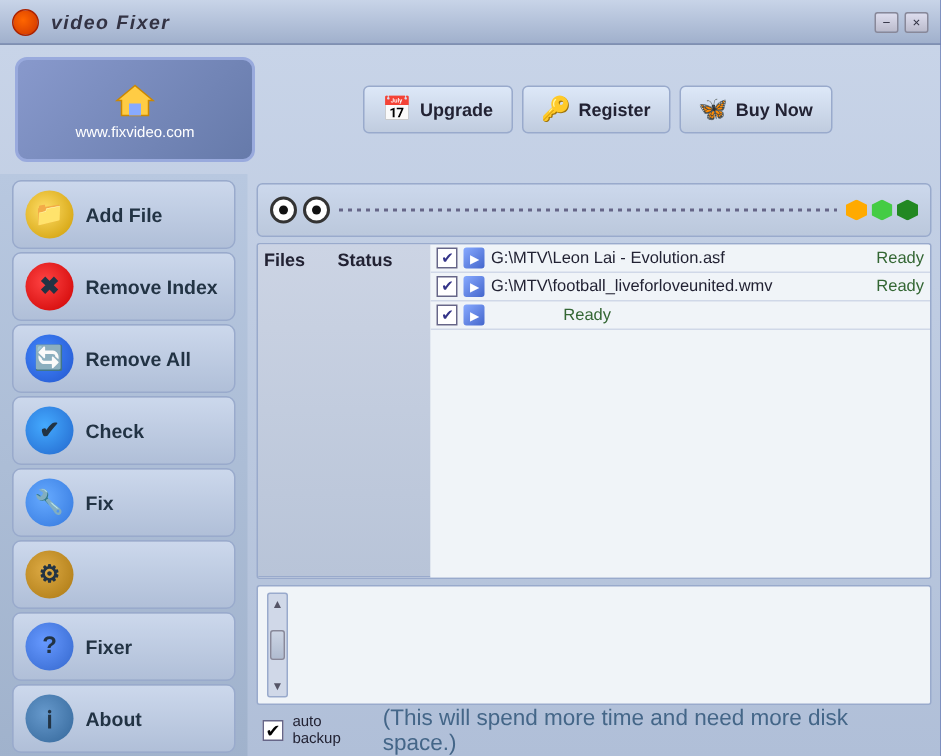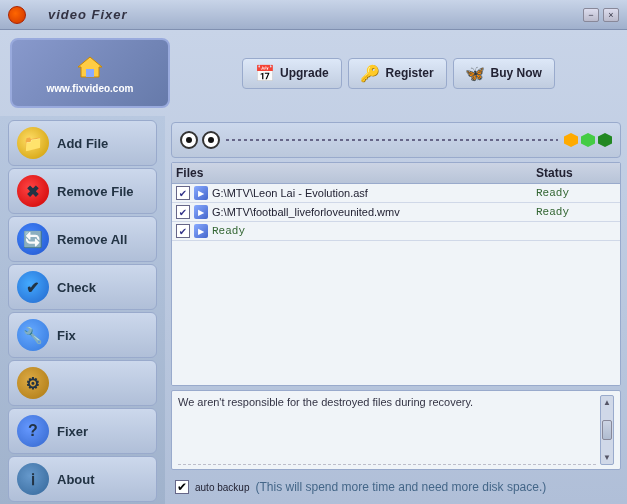--- a/index.html
+++ b/index.html
@@ -20,21 +20,21 @@
       background: linear-gradient(to bottom, #c8d4e8, #a0b0cc);
       display: flex;
       align-items: center;
       justify-content: space-between;
       padding: 0 8px;
       border-bottom: 1px solid #8090b0;
     }
     .title-bar-left {
       display: flex;
       align-items: center;
-      gap: 22px;
+      gap: 8px;
     }
     .title-icon {
       width: 18px;
       height: 18px;
       background: radial-gradient(circle at 40% 40%, #ff6600, #cc3300);
       border-radius: 50%;
       border: 1px solid #aa2200;
     }
     .title-text {
       font-size: 13px;
@@ -85,21 +85,21 @@
       border-radius: 8px;
       display: flex;
       flex-direction: column;
       align-items: center;
       justify-content: center;
       border: 2px solid #99aadd;
     }
     .logo-url {
       font-size: 10px;
       color: #fff;
-      font-weight: bold;
+      font-weight: normal;
       margin-top: 2px;
     }
     .top-buttons {
       display: flex;
       gap: 6px;
       align-items: center;
       flex: 1;
       justify-content: center;
     }
     .top-btn {
@@ -230,40 +230,40 @@
     .hex.dark-green { background: #228822; }
 
     
     .file-table-container {
       flex: 1;
       background: #e8ecf4;
       border: 1px solid #99aacc;
       border-radius: 2px;
       overflow: hidden;
       display: flex;
-      flex-direction: column;
+      flex-direction: row;
     }
     .table-header {
       display: flex;
       background: linear-gradient(to bottom, #ccd4e4, #b8c4d8);
       border-bottom: 1px solid #99aacc;
       padding: 3px 4px;
     }
     .col-files {
       flex: 1;
       font-weight: bold;
       color: #223;
       font-size: 12px;
     }
     .col-status {
       width: 80px;
       font-weight: bold;
       color: #223;
       font-size: 12px;
-      text-align: left;
+      text-align: center;
     }
     .table-body {
       flex: 1;
       background: #f0f4f8;
       overflow-y: auto;
     }
     .table-row {
       display: flex;
       align-items: center;
       padding: 2px 4px;
@@ -300,22 +300,21 @@
       font-size: 11px;
       color: #223;
       overflow: hidden;
       text-overflow: ellipsis;
       white-space: nowrap;
     }
     .row-status {
       width: 80px;
       font-size: 11px;
       color: #336633;
-      text-align: left;
-      font-family: Liberation Mono, monospace;
+      text-align: right;
     }
 
     
     .info-box {
       height: 80px;
       background: #f0f4f8;
       border: 1px solid #99aacc;
       border-radius: 2px;
       padding: 4px 6px;
       display: flex;
@@ -368,21 +367,21 @@
       display: flex;
       align-items: center;
       justify-content: center;
       cursor: pointer;
     }
     .backup-label {
       font-size: 10px;
       color: #223;
     }
     .backup-note {
-      font-size: 12px;
+      font-size: 15px;
       color: #446688;
     }
 
     
     .house-svg {
       width: 28px;
       height: 28px;
     }
   </style>
 </head>
@@ -427,21 +426,21 @@
 
   <div class="content-area">
 
     <div class="sidebar">
       <button class="sidebar-btn">
         <div class="icon-circle icon-folder">📁</div>
         <span>Add File</span>
       </button>
       <button class="sidebar-btn">
         <div class="icon-circle icon-red">✖</div>
-        <span>Remove File</span>
+        <span>Remove Index</span>
       </button>
       <button class="sidebar-btn">
         <div class="icon-circle icon-blue">🔄</div>
         <span>Remove All</span>
       </button>
       <button class="sidebar-btn">
         <div class="icon-circle icon-check">✔</div>
         <span>Check</span>
       </button>
       <button class="sidebar-btn">
@@ -507,21 +506,20 @@
       <div class="row-check">
                 <span class="check-mark">✔</span>
               </div>
       <div class="row-icon">▶</div>
       <span class="row-status">Ready</span>
     </div>
           </div>
       </div>
 
       <div class="info-box">
-        <div class="info-text">We aren't responsible for the destroyed files during recovery.</div>
         <div class="info-scrollbar">
           <span class="scroll-arrow">▲</span>
           <div class="scroll-thumb"></div>
           <span class="scroll-arrow">▼</span>
         </div>
       </div>
 
       <div class="auto-backup-area">
         <div class="backup-checkbox">
           <span>✔</span>

